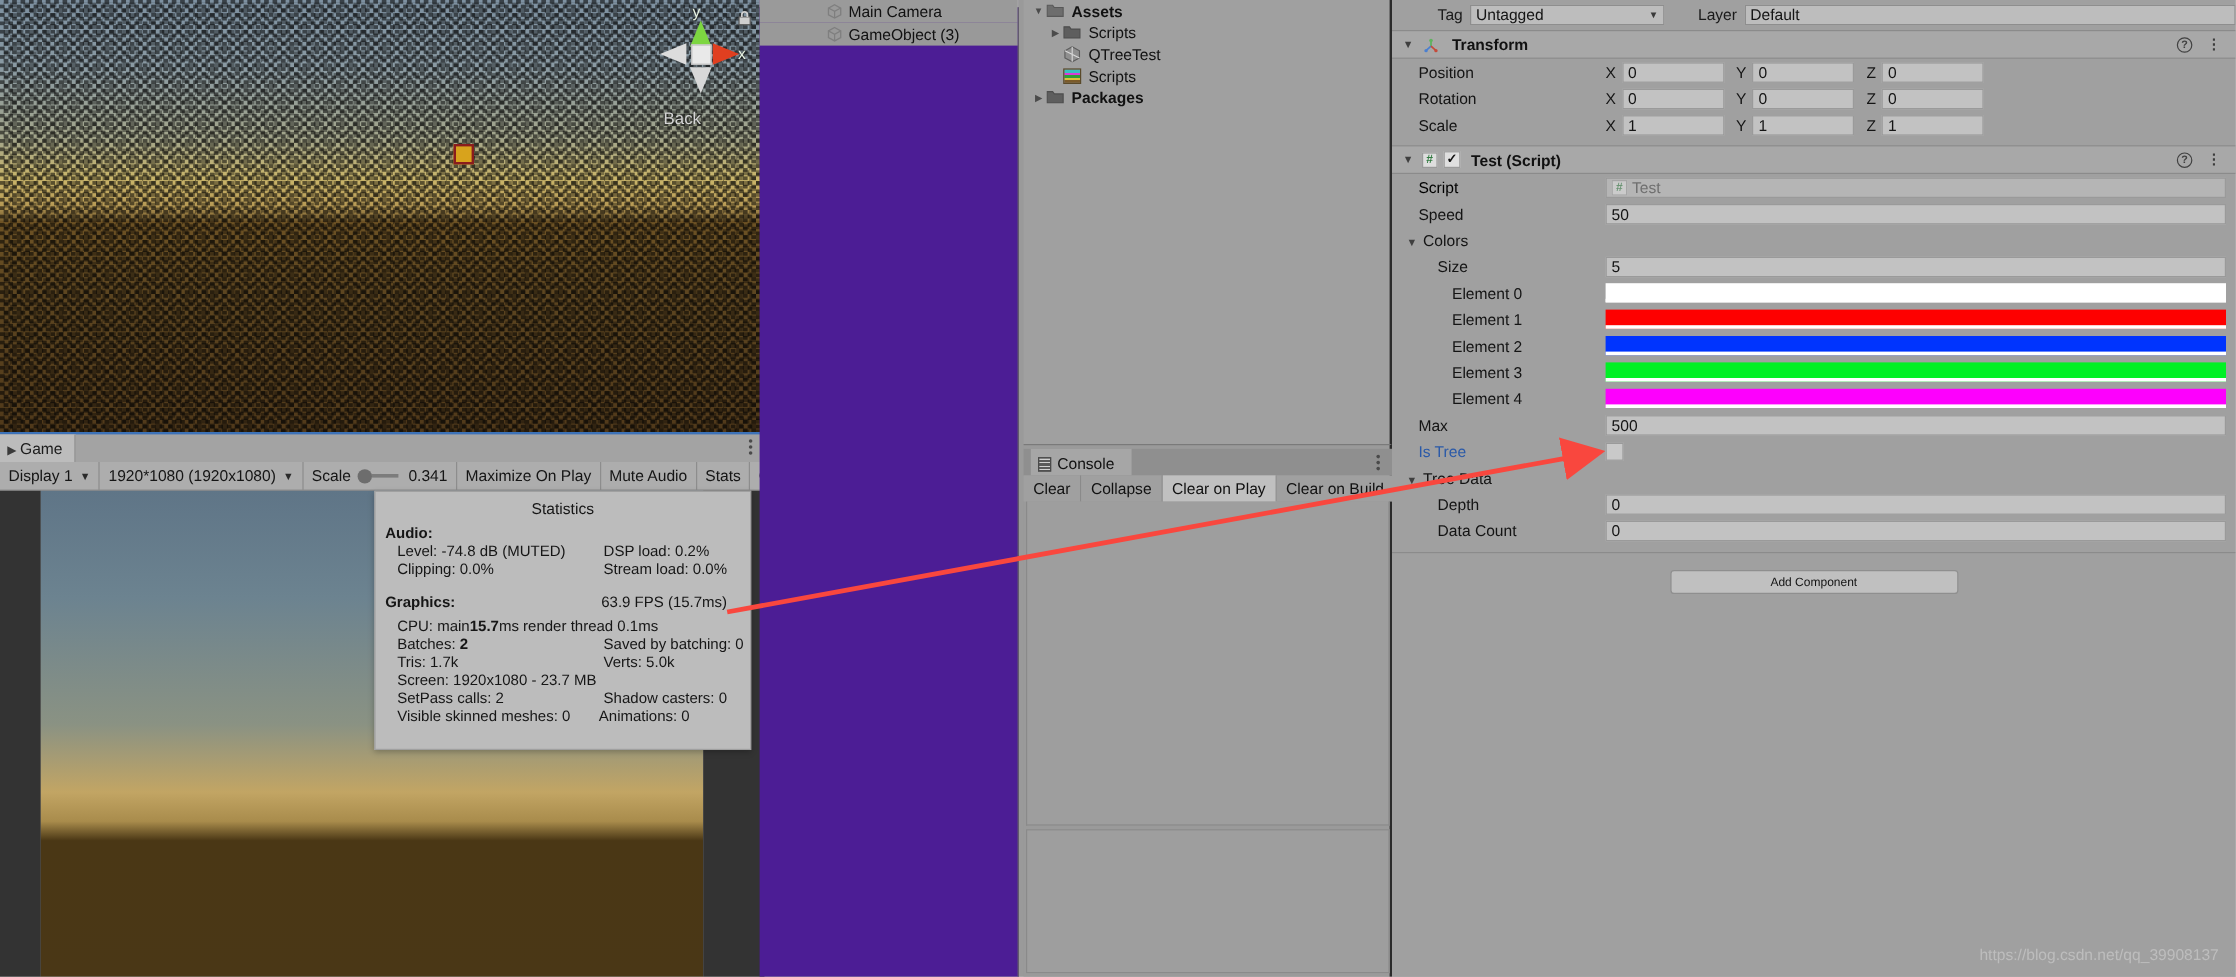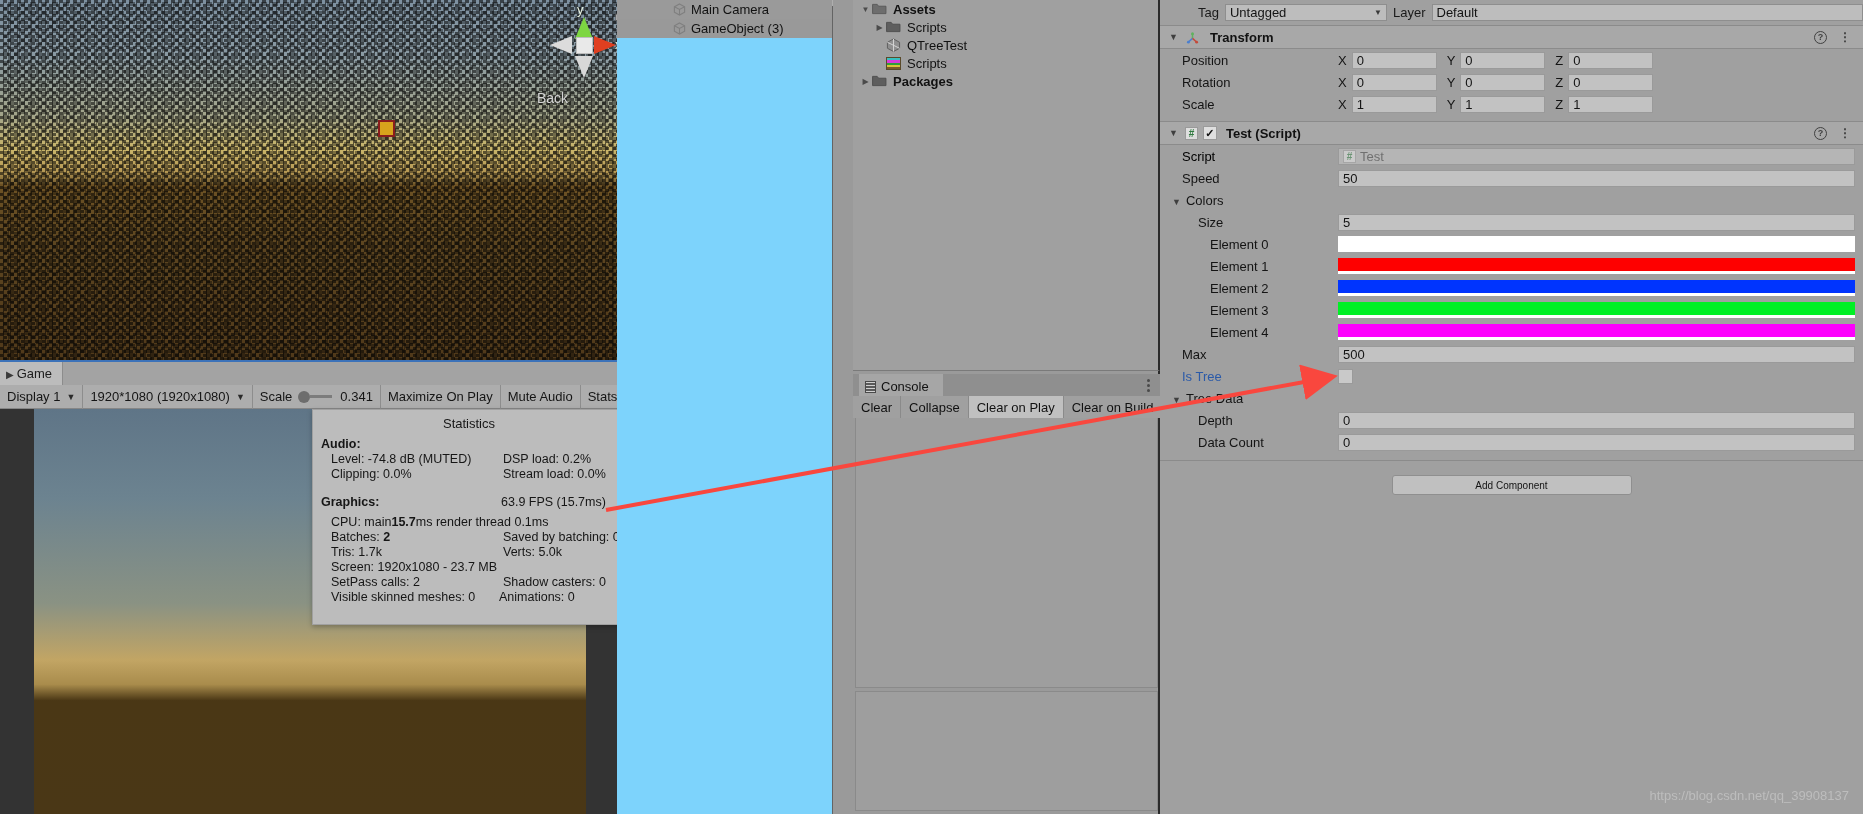--- a/index.html
+++ b/index.html
@@ -52,21 +52,21 @@
   .gz-label{ position:absolute; color:#e8f3e2; font-size:13px; text-shadow:0 0 3px #000;}
   .gz-cube{
     position:absolute; left:41px; top:33px; width:17px; height:17px;
     background:#e9e9e9; border:1px solid #bdbdbd;
   }
   .cone{ position:absolute; width:0;height:0;}
   .cone-up{ left:40px; top:13px; border-left:9px solid transparent;border-right:9px solid transparent;border-bottom:22px solid #7dd641;}
   .cone-down{ left:40px; top:52px; border-left:9px solid transparent;border-right:9px solid transparent;border-top:22px solid #d8d8d8;}
   .cone-right{ left:59px; top:32px; border-top:9px solid transparent;border-bottom:9px solid transparent;border-left:22px solid #e03f20;}
   .cone-left{ left:15px; top:32px; border-top:9px solid transparent;border-bottom:9px solid transparent;border-right:22px solid #dcdcdc;}
-  #gz-back{ position:absolute; left:2px; top:86px; color:#d5d5d5; font-size:14px; text-shadow:0 0 3px #000; }
+  #gz-back{ position:absolute; left:18px; top:86px; color:#d5d5d5; font-size:14px; text-shadow:0 0 3px #000; }
   #gz-lock{ position:absolute; right:4px; top:4px; width:13px;height:14px;}
 
   
   #game-tabbar{
     position:absolute; left:0; top:360px; width:637px; height:25px;
     background:#a3a3a3; border-top:2px solid #3c72b8;
   }
   #game-tab{
     position:absolute; left:0; top:0; height:25px; padding:4px 10px 0 6px;
     background:#bcbcbc; font-size:13px; color:#1c1c1c;
@@ -106,22 +106,22 @@
   .stats-head{ font-weight:bold; padding-left:8px; }
   .stats-row{ display:flex; padding-left:18px; margin-top:1px;}
   .stats-c1{ width:172px; }
   .stats-c2{ }
   .stats-gfx-head{ display:flex; padding-left:8px; margin-top:14px;}
   .stats-gfx-head .l{ font-weight:bold; width:180px;}
   .spacer6{ height:5px;}
 
   
   #hierarchy{
-    position:absolute; left:617px; top:0; width:216px; height:814px;
-    background:#7dd3fc; border-right:1px solid #646464;
+    position:absolute; left:633px; top:0; width:216px; height:814px;
+    background:#4c1d95; border-right:1px solid #646464;
   }
   #hier-scene-row{
     position:absolute; left:0; top:0; width:216px; height:6px;
     background:#aeaeae;
   }
   .hier-row{
     position:relative; height:19px; display:flex; align-items:center;
     font-size:13px; color:#111; padding-left:56px;
   }
   .hier-row.alt{ background:#9a9a9a;}
@@ -430,21 +430,21 @@
 
 <div id="inspector">
 
   <div class="insp-toprow">
     <span style="position:absolute;left:16px;top:-10px;color:#555;font-size:10px">▼</span>
     <span class="lbl" style="margin-left:38px;margin-right:6px">Tag</span>
     <div class="dd" style="width:162px">
       <span>Untagged</span>
       <span class="car">▼</span>
     </div>
-    <span class="lbl" style="margin-left:6px;margin-right:6px">Layer</span>
+    <span class="lbl" style="margin-left:28px;margin-right:6px">Layer</span>
     <div class="dd" style="flex:1 1 auto;margin-right:0">
       <span>Default</span>
     </div>
   </div>
 
   <div class="comp-header" style="margin-top:25px">
     <span class="tri">▼</span>
     <svg style="width:15px;height:15px;margin-right:10px" viewBox="0 0 16 16">
       <circle cx="8" cy="4" r="1.6" fill="#5fb35f"></circle>
       <path d="M8 5 V9" stroke="#5fb35f" stroke-width="1.6"></path>

